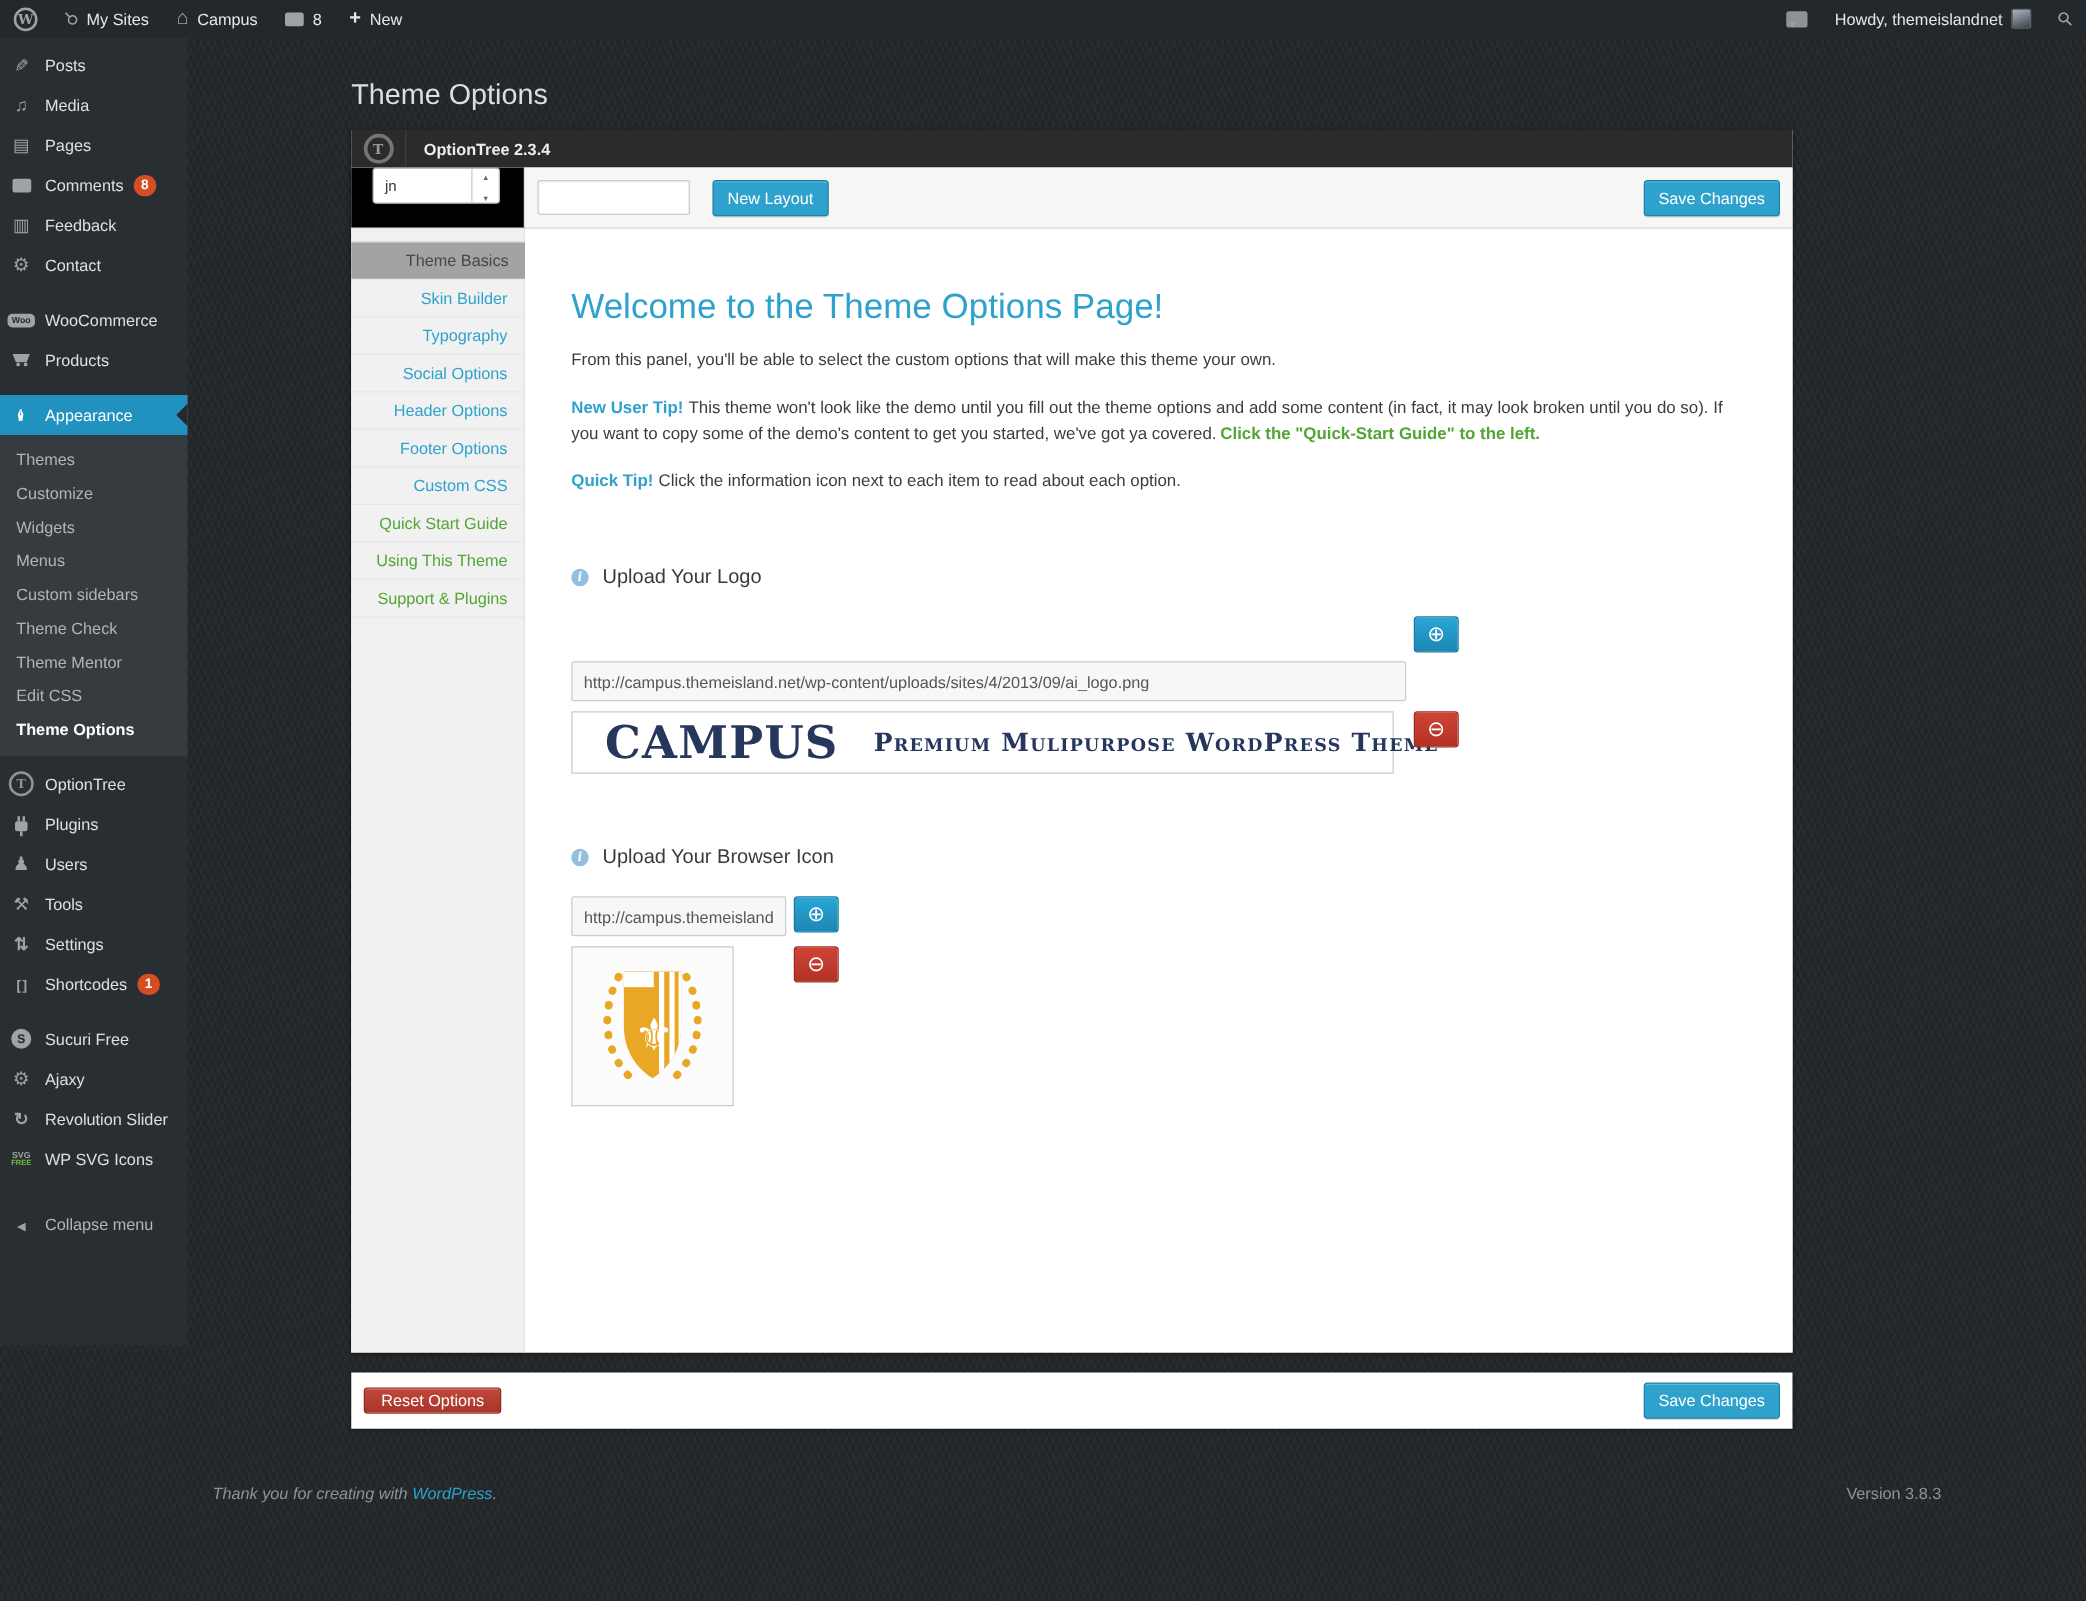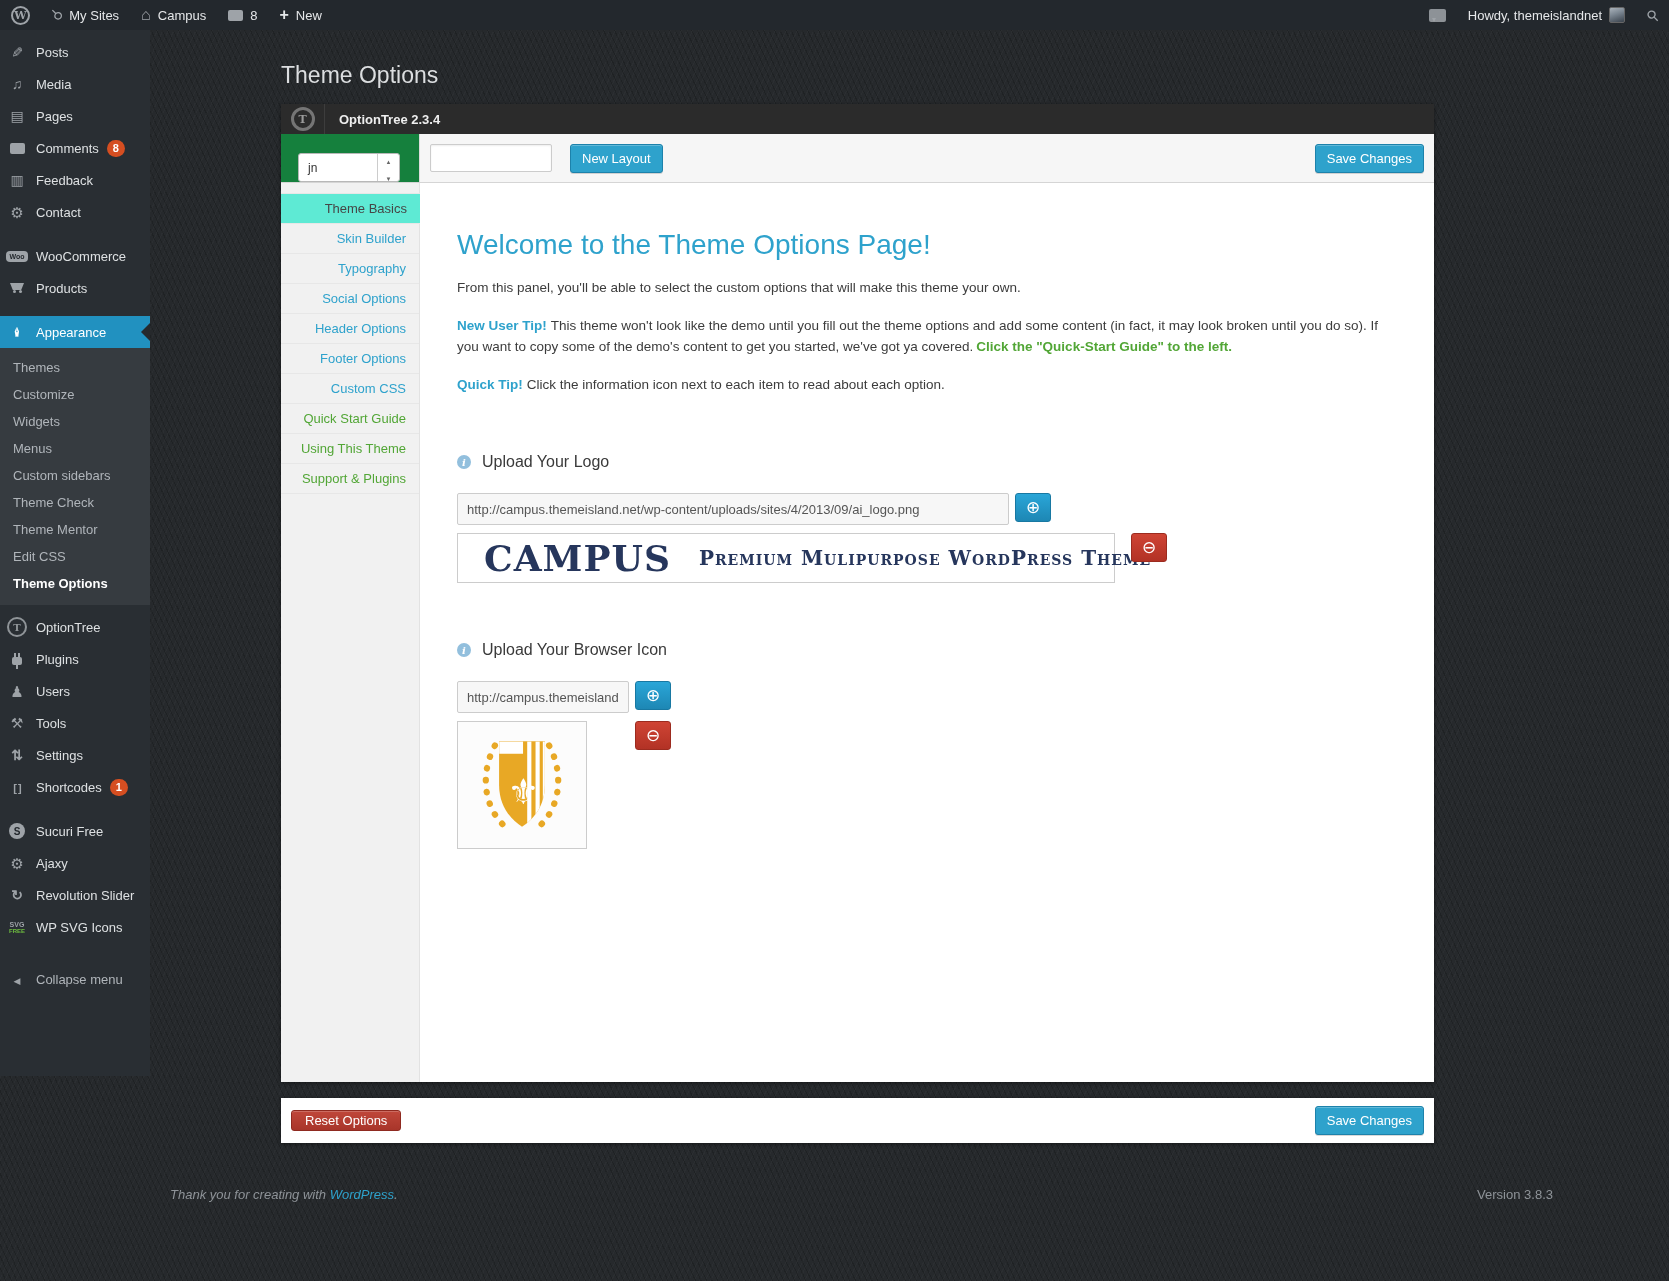--- a/index.html
+++ b/index.html
@@ -72,50 +72,50 @@
   
   .main { flex:1; padding:0 20px; }
   .panel-wrap { width:1153px; margin-left:111px; }
   .page-title { padding-top:31px; margin-bottom:14px; font-size:23px; font-weight:300; color:#dcdee0; line-height:29px; }
   .panel { background:#fff; box-shadow:0 1px 4px rgba(0,0,0,.45); }
   .panel-header { height:30px; background:#2b2b2b; display:flex; align-items:center; color:#eee; font-size:13px; font-weight:700; }
   .logo-cell { width:44px; height:30px; border-right:1px solid #3d3d3d; display:flex; align-items:center; justify-content:center; }
   .ot-logo { width:24px; height:24px; border:3px solid #757575; border-radius:50%; display:flex; align-items:center; justify-content:center; font:700 11px "DejaVu Serif", serif; color:#9a9a9a; }
   .brand { margin-left:14px; }
   .panel-toolbar { height:49px; background:#f6f6f6; border-bottom:1px solid #d5d5d5; display:flex; align-items:center; }
-  .select-cell { width:139px; height:100%; border-right:1px solid #dcdcdc; display:flex; align-items:flex-end; padding-left:17px; background:#15803d; }
+  .select-cell { width:139px; height:100%; border-right:1px solid #dcdcdc; display:flex; align-items:flex-start; padding-left:17px; background:#000000; }
   .fake-select { width:102px; height:29px; background:#fff; border:1px solid #b8b8b8; border-radius:3px; display:flex; cursor:pointer; }
   .fs-label { flex:1; font-size:12px; color:#333; padding:7px 0 0 9px; }
   .fs-step { width:22px; border-left:1px solid #ccc; display:flex; flex-direction:column; align-items:center; justify-content:center; gap:1px; color:#666; }
   .g-tri-up::before{content:"▲"; font-size:6px;}
   .g-tri-down::before{content:"▼"; font-size:6px;}
   .layout-input { width:122px; height:28px; margin-left:10px; border:1px solid #ccc; border-radius:2px; background:#fff; box-shadow:inset 0 1px 2px rgba(0,0,0,.07); font:13px "Liberation Sans", sans-serif; padding:0 7px; }
   .btn-primary { background:#2ea2cc; border:1px solid #1d82ab; color:#fff; border-radius:3px; font:13px "Liberation Sans", sans-serif; padding:6px 11px; cursor:pointer; box-shadow:inset 0 1px 0 rgba(255,255,255,.25), 0 1px 0 rgba(0,0,0,.15); }
   .btn-newlayout { margin-left:18px; }
   .spacer { flex:1; }
   .tb-save { margin-right:10px; }
   
   .panel-body { display:flex; min-height:899px; }
   .tabs { width:139px; background:#f1f1f1; border-right:1px solid #e2e2e2; padding-top:10px; flex-shrink:0; }
   .tab { display:block; text-align:right; padding:7px 13px; font-size:13px; color:#2ea2cc; border-bottom:1px solid #e7e7e7; cursor:pointer; text-decoration:none; }
   .tab.green { color:#52a636; }
-  .tab.active { background:#5eead4; color:#464646; margin-right:-1px; border-top:1px solid #e7e7e7; }
+  .tab.active { background:#a3a3a3; color:#464646; margin-right:-1px; border-top:1px solid #e7e7e7; }
   .content { flex:1; padding:10px 40px 0 37px; background:#fff; }
   .content h2 { margin-top:36px; font-size:28px; font-weight:300; color:#2ea2cc; }
   .content p { margin-top:16px; font-size:13.5px; line-height:1.6; color:#3c3c3c; max-width:940px; }
   .tip-label { color:#2ea2cc; font-weight:700; margin-right:4px; }
   .tip-green { color:#52a636; font-weight:700; margin-left:3px; }
   .section { margin-top:58px; }
   .sec-head { display:flex; align-items:center; gap:11px; }
   .g-info { width:14px; height:14px; border-radius:50%; background:#92bfdd; color:#fff; display:inline-flex; align-items:center; justify-content:center; font:italic 700 10px "DejaVu Serif", serif; }
   .g-info::before{content:"i";}
   .sec-label { font-size:16px; color:#3a3a3a; }
   .field-row { display:flex; gap:6px; margin-top:22px; align-items:flex-start; }
   .url-input { height:32px; border:1px solid #ccc; border-radius:2px; background:#f7f7f7; font:13px "Liberation Sans", sans-serif; color:#555; padding:0 9px; }
-  .url-input.wide { width:552px; }
+  .url-input.wide { width:668px;margin-top:36px; }
   .url-input.narrow { width:172px; }
   .btn-add, .btn-remove { width:36px; height:29px; border-radius:3px; color:#fff; display:flex; align-items:center; justify-content:center; cursor:pointer; }
   .btn-add { background:linear-gradient(#2aa6d8,#1d87b4); border:1px solid #1878a2; }
   .btn-remove { background:linear-gradient(#cf4434,#b23225); border:1px solid #9c2b1f; }
   .g-oplus::before{content:"⊕"; font-size:17px;}
   .g-ominus::before{content:"⊖"; font-size:17px;}
   .preview-row { display:flex; margin-top:8px; align-items:flex-start; gap:16px; }
   .logo-box { width:658px; height:50px; border:1px solid #ccc; background:#fff; display:flex; align-items:center; padding-left:8px; }
   .logo-brand { font:700 36px "DejaVu Serif", serif; color:#26365c; letter-spacing:1px; margin-left:18px; }
   .logo-divider { width:4px; height:32px; background:#26365c; margin:0 14px; }

